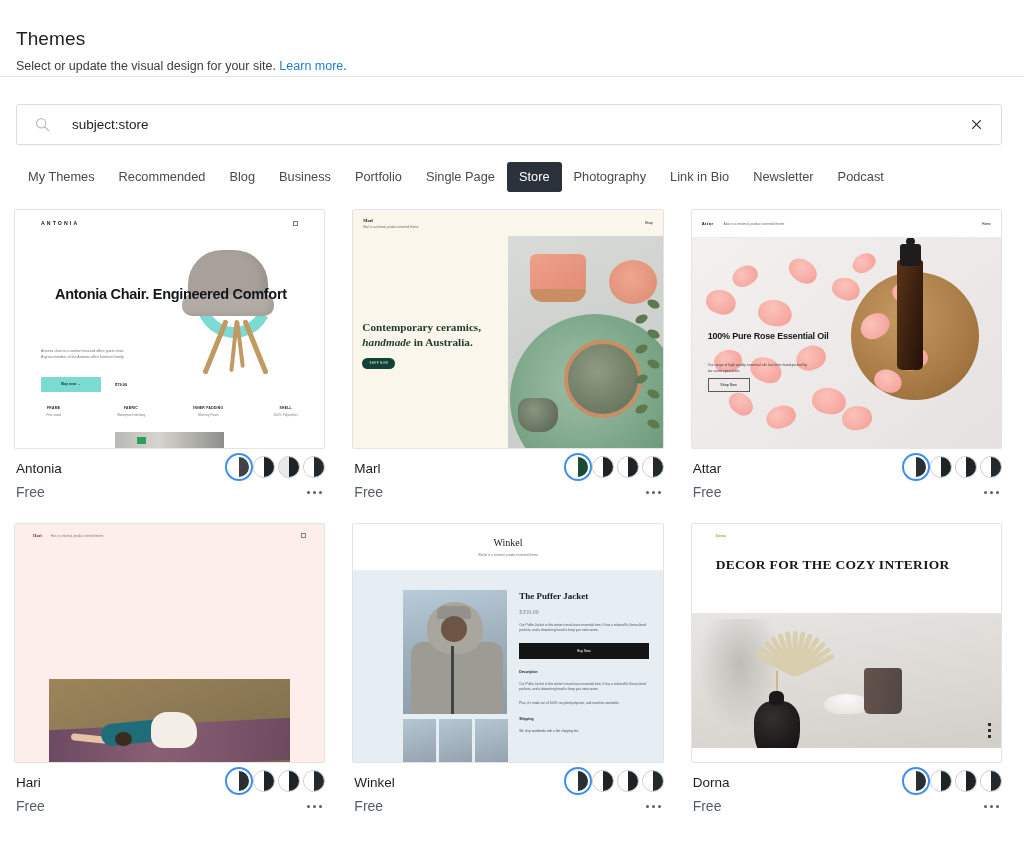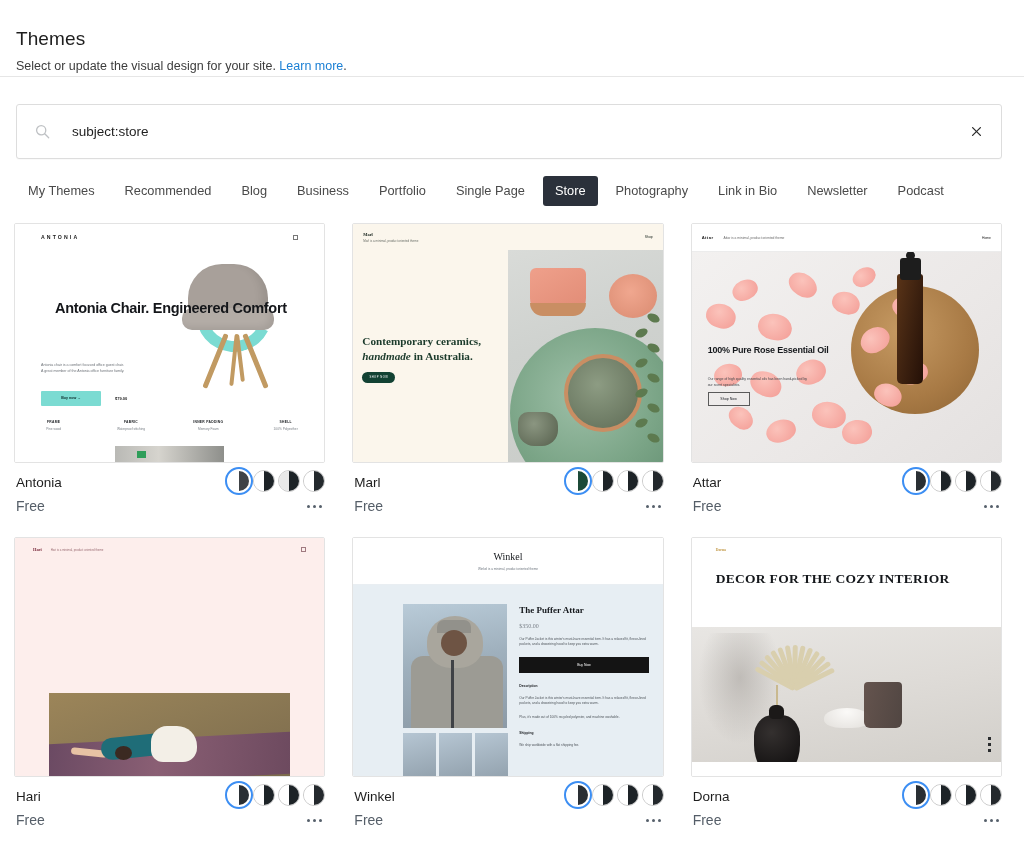--- a/index.html
+++ b/index.html
@@ -31,40 +31,40 @@
     position: absolute; right: 22px; top: 22px;
     background: #fff; border: 1px solid #dcdcdc; border-radius: 3px;
     padding: 0 15px; height: 33px; line-height: 31px;
     font-size: 12.5px; color: #1e1e1e; cursor: pointer;
     font-family: "Liberation Sans", sans-serif;
   }
 
   
   .search-wrap { padding: 27px 22px 0 16px; }
   .search-box {
-    position: relative; height: 55px;
+    position: relative; height: 41px;
     border: 1px solid #dddddd; border-radius: 3px; background: #fff;
     display: flex; align-items: center;
     box-shadow: 0 1px 0 rgba(0,0,0,.02);
   }
   .search-icon { margin-left: 18px; width: 15px; height: 15px; flex: 0 0 auto; opacity: .55; }
   .search-input {
     border: 0; outline: 0; flex: 1 1 auto;
     font-size: 13.5px; color: #1e1e1e; padding-left: 22px;
     font-family: "Liberation Sans", sans-serif; background: transparent;
   }
   .search-clear {
     width: 34px; height: 34px; margin-right: 8px; flex: 0 0 auto;
     display: flex; align-items: center; justify-content: center;
     cursor: pointer; color: #2b2b2b;
   }
 
   
   .tabs {
-    display: flex; align-items: center; gap: 6px;
+    display: flex; align-items: center; gap: 0;
     padding: 17px 16px 0 16px;
   }
   .tab {
     font-size: 12.8px; color: #4a4a4a; cursor: pointer;
     padding: 6px 12px; border-radius: 3px; white-space: nowrap;
     line-height: 18px;
   }
   .tab.active { background: #2b313b; color: #ffffff; font-weight: 400; }
 
   
@@ -595,21 +595,21 @@
             <div class="beanie"></div>
             <div class="face"></div>
             <div class="zip"></div>
           </div>
           <div class="thumbs">
               <i></i>
               <i></i>
               <i></i>
             </div>
           <div class="col">
-            <h3>The Puffer Attar</h3>
+            <h3>The Puffer Jacket</h3>
             <div class="price">$350.00</div>
             <p>Our Puffer Jacket is this winter's must-have essential item. It has a relaxed fit, fleece-lined pockets, and a drawstring hood to keep you extra warm.</p>
             <div class="buy">
                 <span>Buy Now</span>
               </div>
             <b>Description</b>
             <p>Our Puffer Jacket is this winter's must-have essential item. It has a relaxed fit, fleece-lined pockets, and a drawstring hood to keep you extra warm.</p>
             <p>Plus, it's made out of 100% recycled polyester, and machine washable.</p>
             <b>Shipping</b>
             <p>We ship worldwide with a flat shipping fee.</p>

